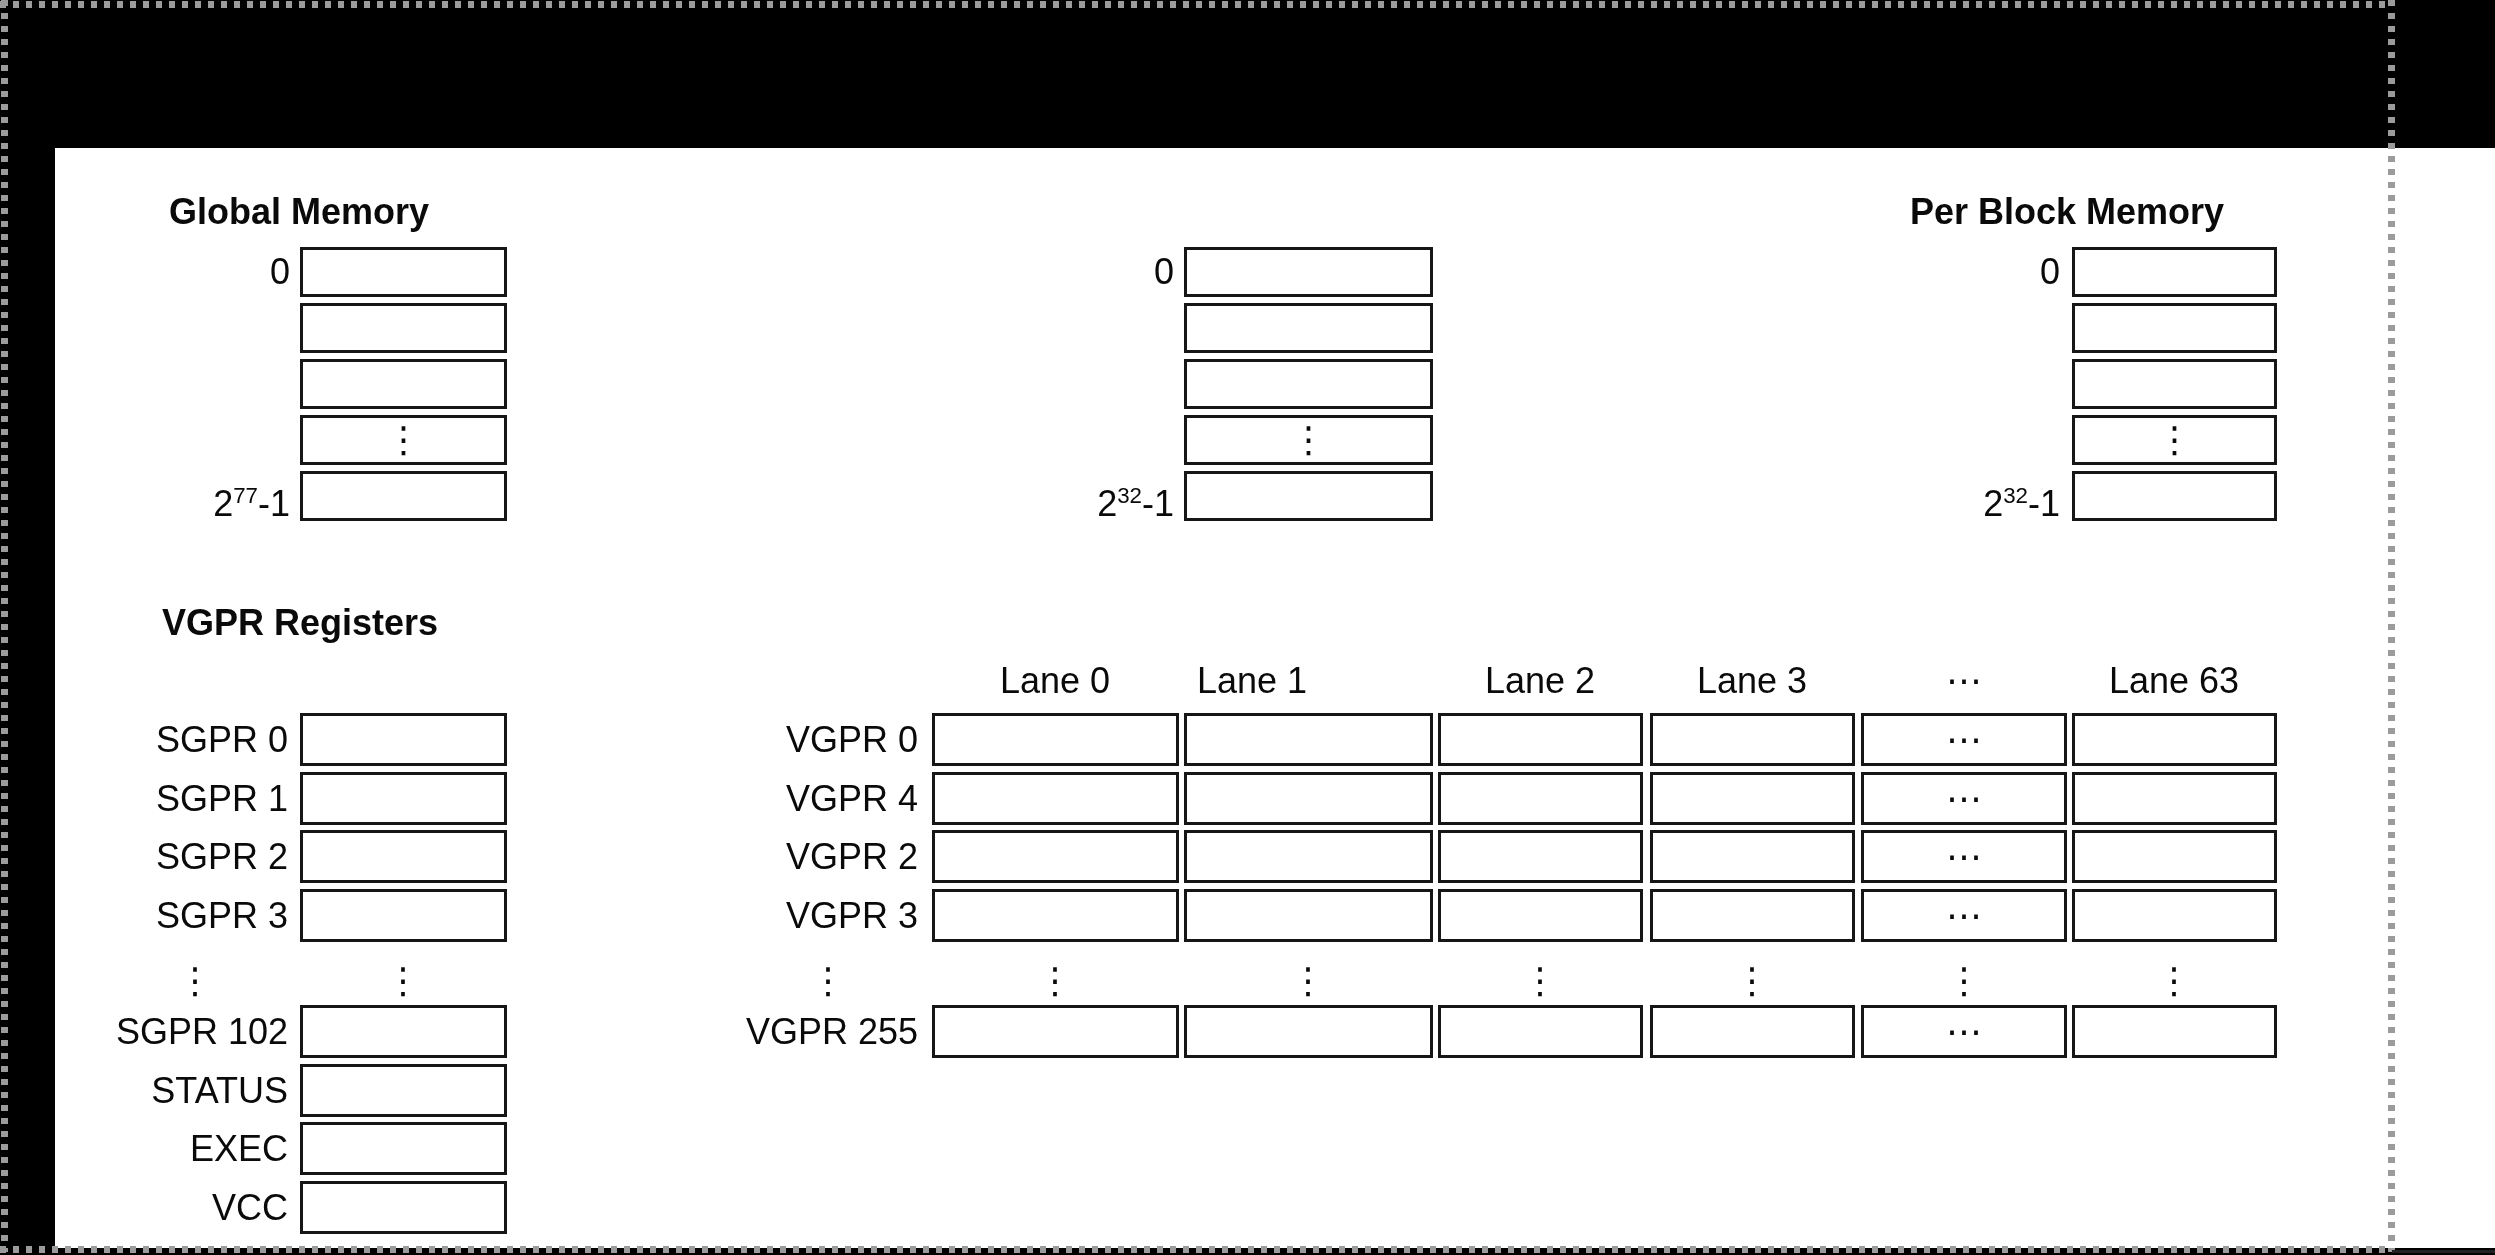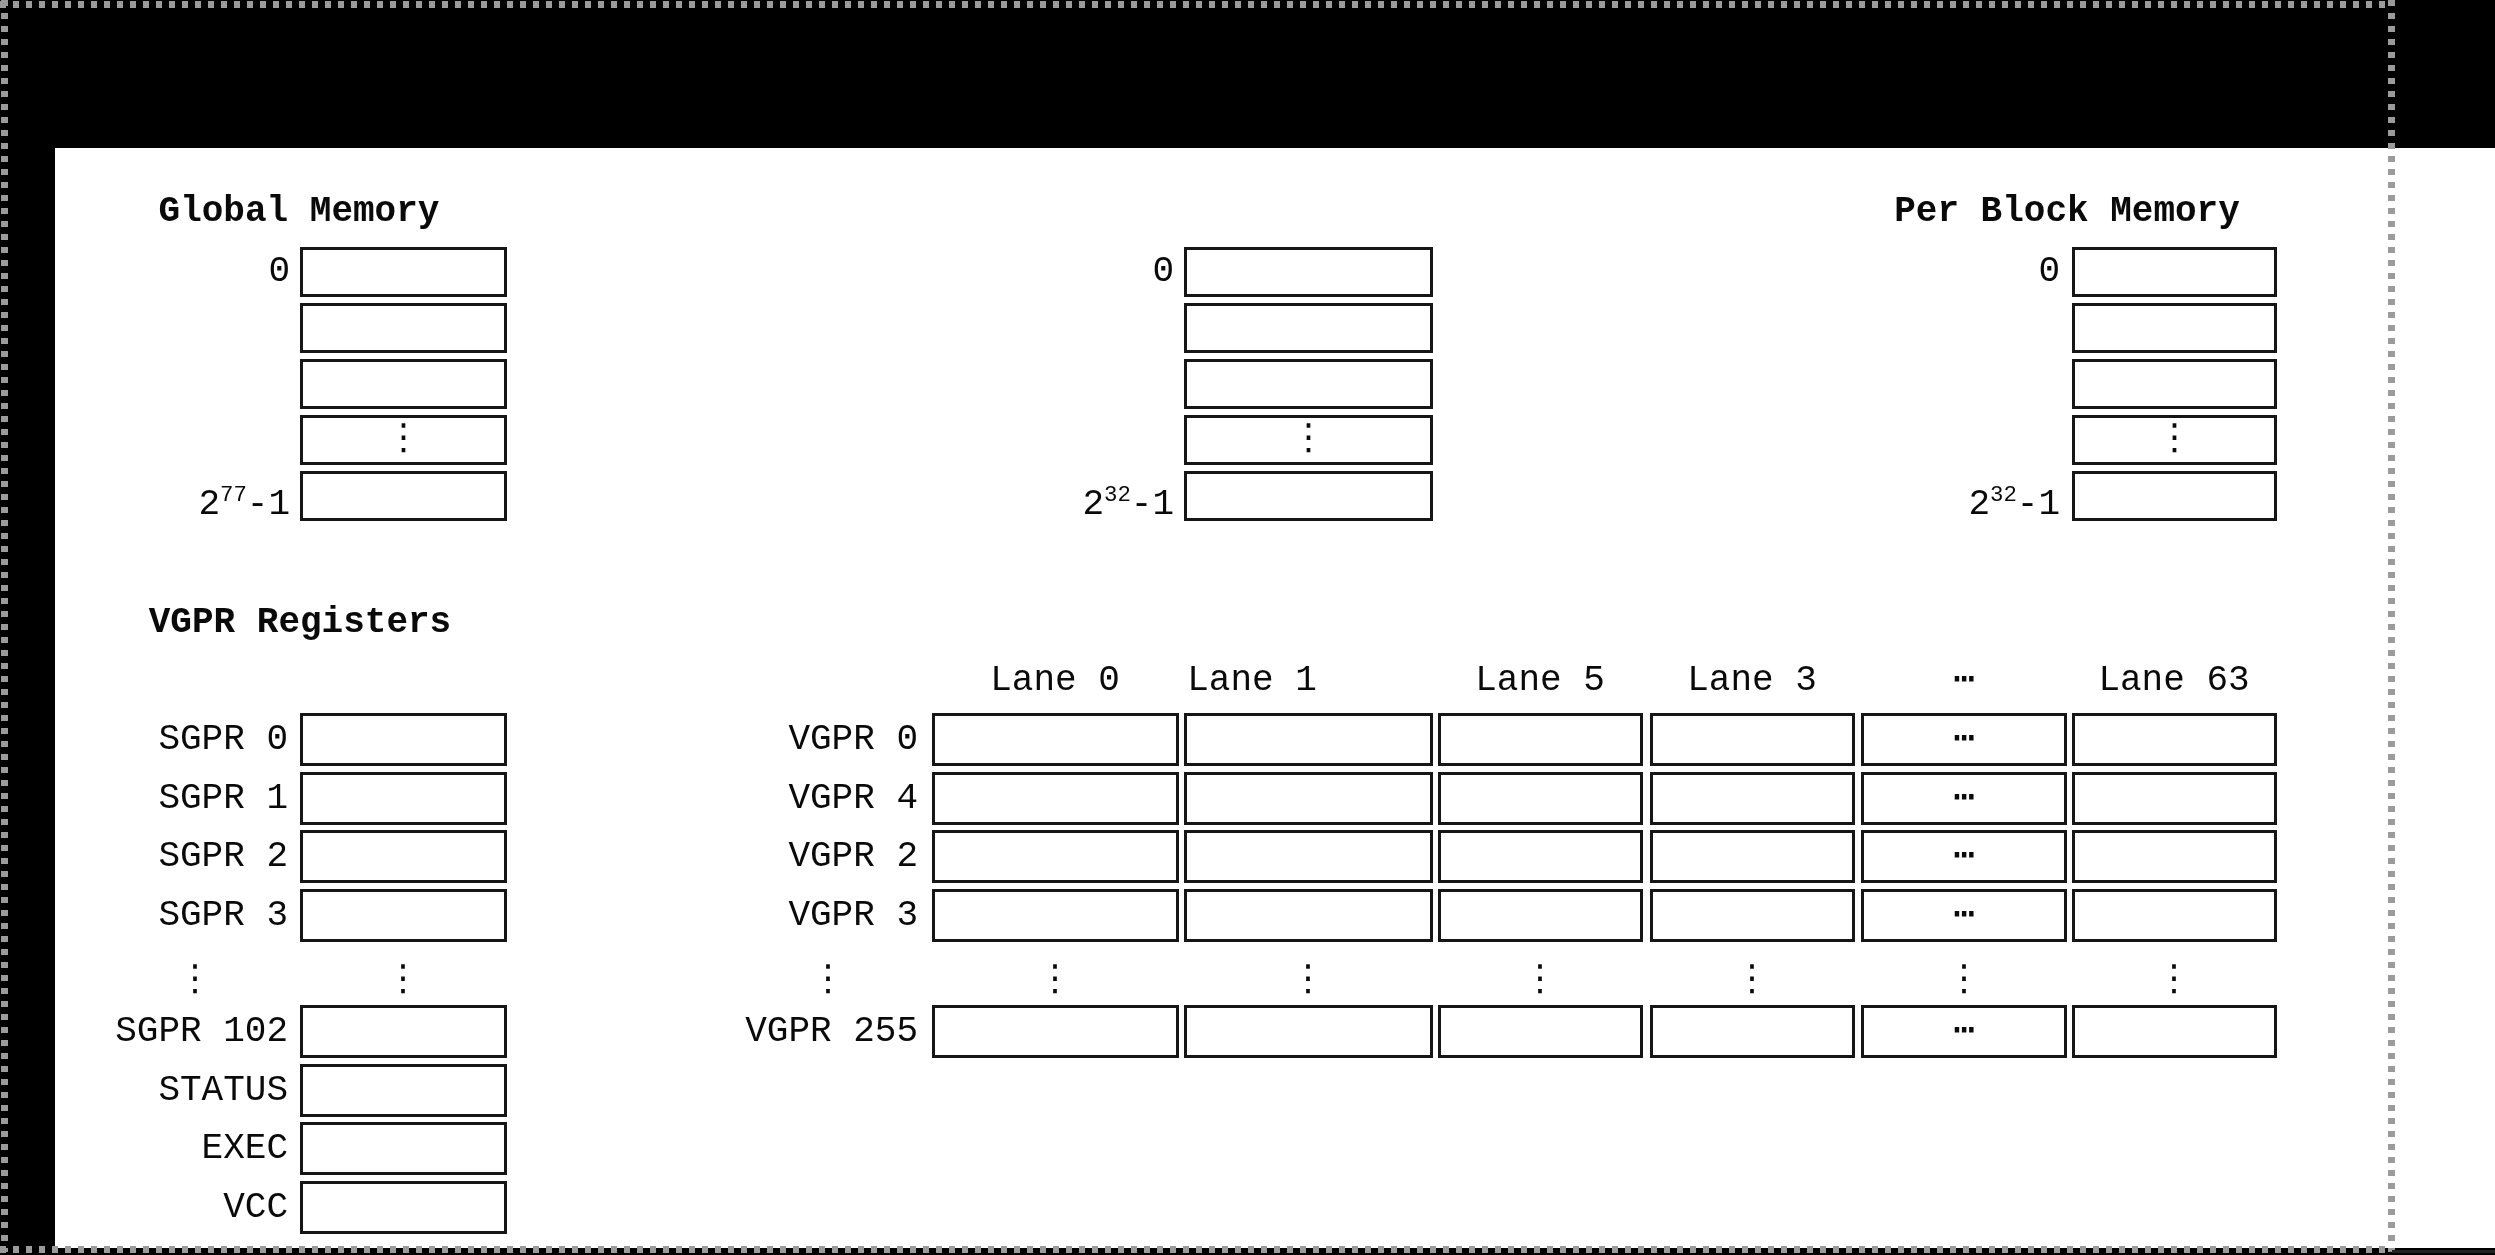--- a/index.html
+++ b/index.html
@@ -1,17 +1,17 @@
 <!DOCTYPE html>
 <html><head>
 <meta charset="utf-8">
 <style>
   html,body{margin:0;padding:0;background:#000;}
   #stage{position:relative;width:2495px;height:1255px;background:#000;overflow:hidden;
-         font-family:Liberation Mono, monospace;color:#0a0a0a;}
+         font-family:Liberation Sans, sans-serif;color:#0a0a0a;}
   #canvas{position:absolute;left:55px;top:148px;width:2440px;height:1100px;background:#fff;}
   .abs{position:absolute;}
   .title{font-size:36px;font-weight:bold;line-height:43px;text-align:center;width:600px;white-space:pre;}
   .lbl{font-size:36px;line-height:43px;text-align:right;width:230px;white-space:pre;}
   .hdr{font-size:36px;line-height:40px;text-align:center;width:300px;white-space:pre;}
   .cell{box-sizing:border-box;border:3px solid #161616;background:#fff;
         font-size:36px;text-align:center;}
   .dots{font-size:36px;line-height:46px;text-align:center;width:60px;height:46px;}
   .addr sup{font-size:0.62em;}
   
@@ -65,21 +65,21 @@
   <div class="abs cell" style="left:300px;top:889px;width:207px;height:53px"></div>
   <div class="abs dots" style="left:165px;top:958px">⋮</div>
   <div class="abs dots" style="left:373px;top:958px">⋮</div>
   <div class="abs cell" style="left:300px;top:1005px;width:207px;height:53px"></div>
   <div class="abs cell" style="left:300px;top:1064px;width:207px;height:53px"></div>
   <div class="abs cell" style="left:300px;top:1122px;width:207px;height:53px"></div>
   <div class="abs cell" style="left:300px;top:1181px;width:207px;height:53px"></div>
 
   <div class="abs hdr" style="left:905px;top:661px">Lane 0</div>
   <div class="abs hdr" style="left:1102px;top:661px">Lane 1</div>
-  <div class="abs hdr" style="left:1390px;top:661px">Lane 5</div>
+  <div class="abs hdr" style="left:1390px;top:661px">Lane 2</div>
   <div class="abs hdr" style="left:1602px;top:661px">Lane 3</div>
   <div class="abs hdr" style="left:1814px;top:661px">⋯</div>
   <div class="abs hdr" style="left:2024px;top:661px">Lane 63</div>
 
   <div class="abs lbl" style="left:688px;top:718px">VGPR 0</div>
   <div class="abs lbl" style="left:688px;top:777px">VGPR 4</div>
   <div class="abs lbl" style="left:688px;top:835px">VGPR 2</div>
   <div class="abs lbl" style="left:688px;top:894px">VGPR 3</div>
   <div class="abs lbl" style="left:688px;top:1010px">VGPR 255</div>
 

